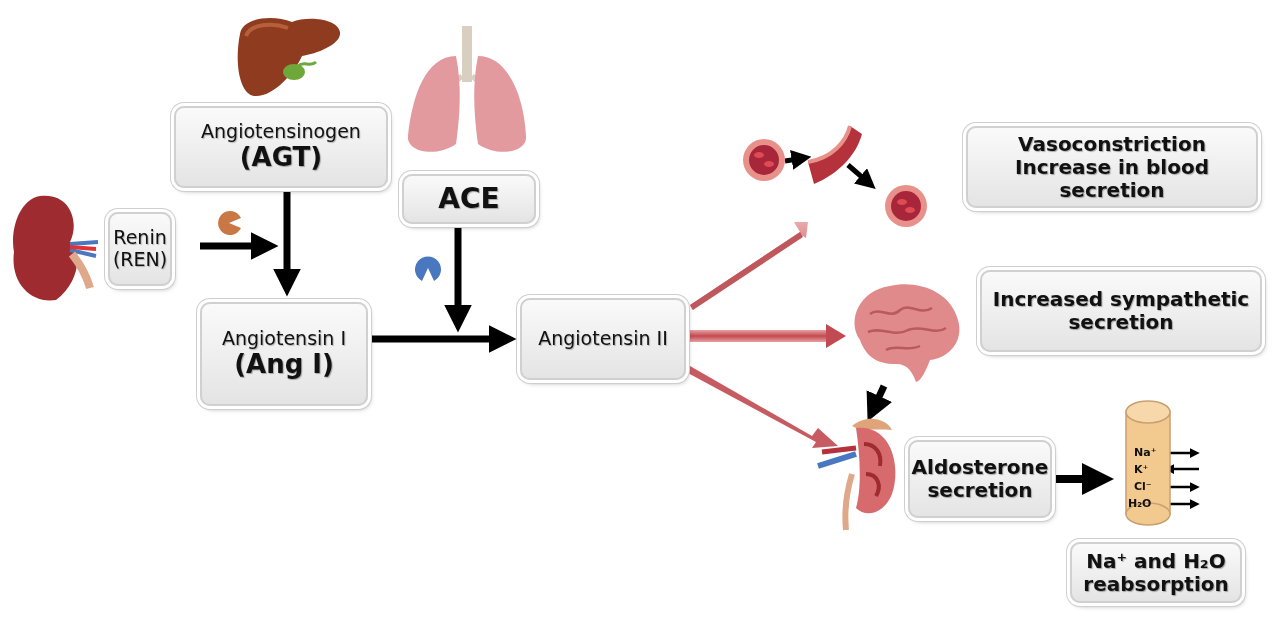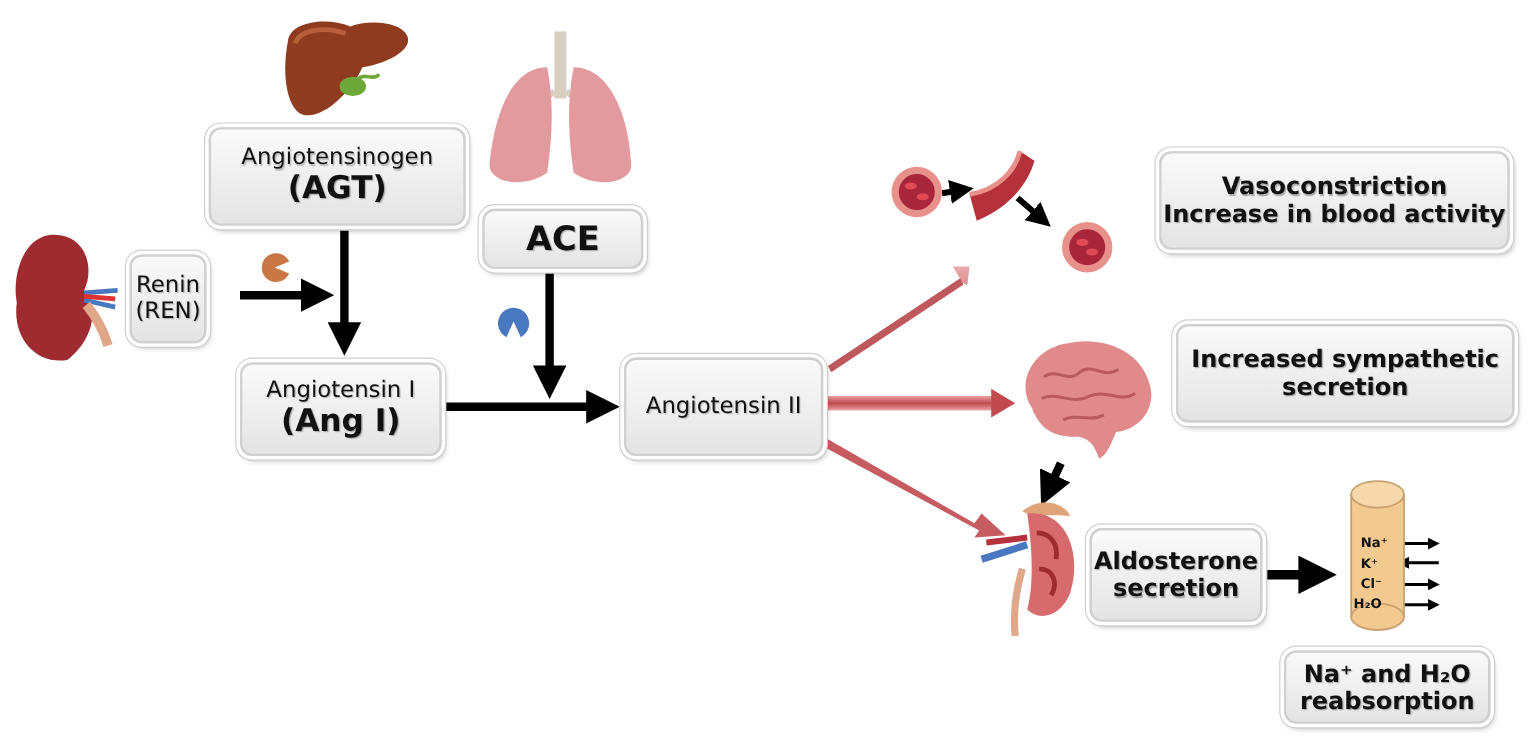--- a/index.html
+++ b/index.html
@@ -136,32 +136,32 @@
 
 <div class="box" style="left:108px;top:212px;width:64px;height:74px;">
   <div class="t1">Renin</div>
   <div class="t1" style="font-weight:normal">(REN)</div>
 </div>
 
 <div class="box" style="left:402px;top:174px;width:134px;height:50px;">
   <div class="t2" style="font-size:28px">ACE</div>
 </div>
 
-<div class="box" style="left:200px;top:302px;width:168px;height:78px;">
+<div class="box" style="left:200px;top:302px;width:168px;height:104px;">
   <div class="t1">Angiotensin I</div>
   <div class="t2">(Ang I)</div>
 </div>
 
 <div class="box" style="left:520px;top:298px;width:166px;height:82px;">
   <div class="t1">Angiotensin II</div>
 </div>
 
 <div class="box" style="left:966px;top:126px;width:292px;height:82px;">
   <div class="tb">Vasoconstriction</div>
-  <div class="tb">Increase in blood activity</div>
+  <div class="tb">Increase in blood secretion</div>
 </div>
 
 <div class="box" style="left:980px;top:270px;width:282px;height:82px;">
   <div class="tb">Increased sympathetic</div>
   <div class="tb">secretion</div>
 </div>
 
 <div class="box" style="left:908px;top:440px;width:144px;height:78px;">
   <div class="tb">Aldosterone</div>
   <div class="tb">secretion</div>

